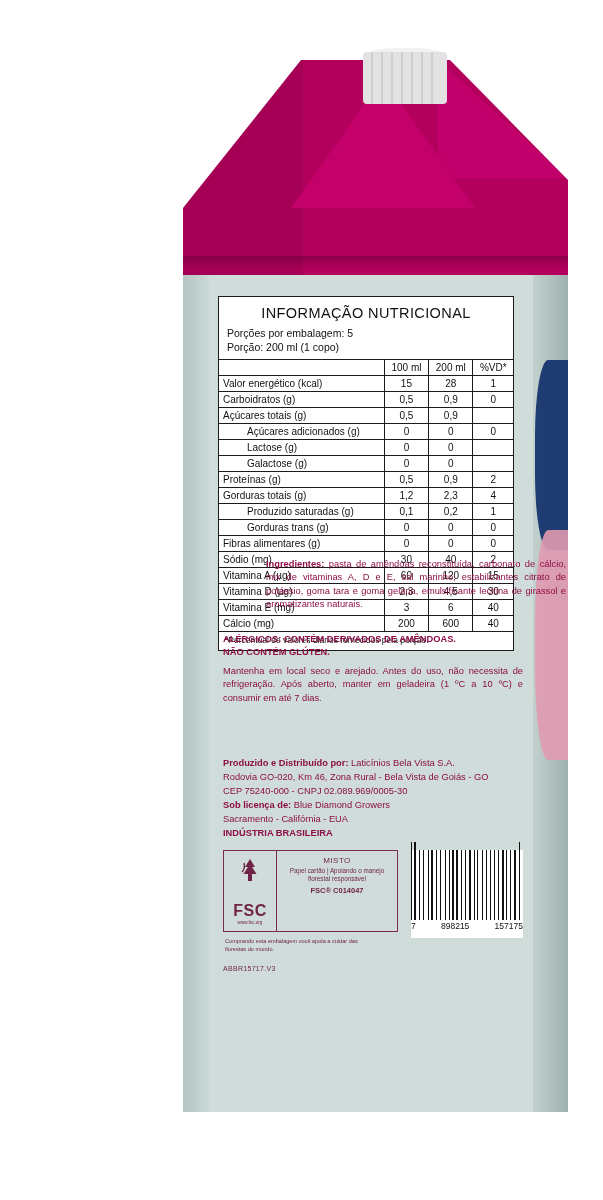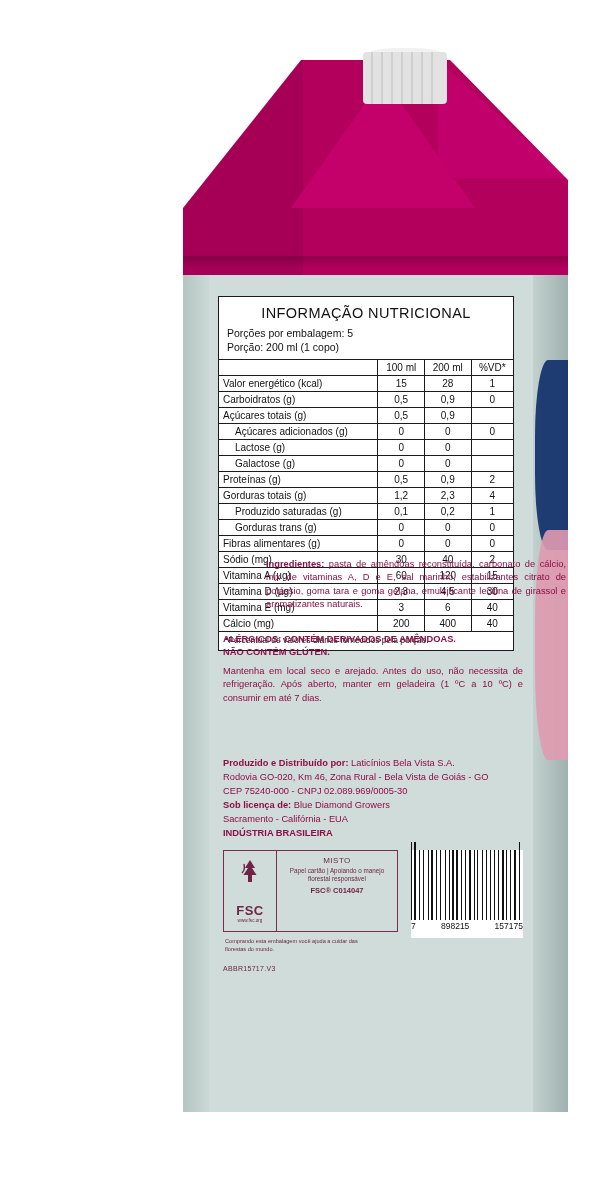--- a/index.html
+++ b/index.html
@@ -34,36 +34,36 @@
 
   
   #nutri{position:absolute;left:35px;top:236px;width:296px;background:#ffffff;border:1px solid #1b1b1b;box-sizing:border-box;padding:0;}
   #nutri .title{text-align:center;font-size:14.5px;letter-spacing:.4px;color:#111;padding:8px 0 5px;font-weight:400;}
   #nutri .sub{font-size:10.5px;color:#111;padding:0 8px;line-height:1.38;}
   #nutri table{border-collapse:collapse;width:100%;margin-top:4px;font-size:10px;color:#111;}
   #nutri th,#nutri td{border-top:1px solid #1b1b1b;padding:2px 4px;font-weight:400;text-align:center;}
   #nutri th.lbl,#nutri td.lbl{text-align:left;}
   #nutri .vline{border-left:1px solid #1b1b1b;}
   #nutri thead th{border-top:1px solid #1b1b1b;font-size:10px;}
-  #nutri .indent{padding-left:16px;}
+  #nutri .indent{padding-left:28px;}
   #nutri .foot{font-size:8.5px;color:#111;padding:3px 6px 5px;border-top:1px solid #1b1b1b;}
 
   
   .txtblock{position:absolute;left:40px;width:300px;color:#8d0e46;font-size:9.3px;line-height:1.45;text-align:justify;}
   .txtblock b{font-weight:700;}
   #ingredients{top:498px;margin-left:43px;}
   #allerg{top:573px;font-weight:700;line-height:1.4;}
   #storage{top:605px;}
   #producer{top:665px;line-height:1.5;margin-top:32px;}
 
   
   #fsc{position:absolute;left:40px;top:790px;width:175px;height:82px;border:1px solid #7a2b50;box-sizing:border-box;display:flex;}
   .fsc-left{width:52px;border-right:1px solid #7a2b50;display:flex;flex-direction:column;align-items:center;justify-content:center;color:#6f2447;}
   .fsc-tree{font-size:22px;line-height:20px;}
-  .fsc-mark{font-size:13px;font-weight:700;letter-spacing:.5px;margin-top:17px;}
+  .fsc-mark{font-size:16px;font-weight:700;letter-spacing:.5px;margin-top:17px;}
   .fsc-url{font-size:4.6px;}
   .fsc-right{flex:1;padding:5px 4px;color:#6f2447;text-align:center;}
   .fsc-r1{font-size:8px;letter-spacing:.5px;}
   .fsc-r2{font-size:6.3px;line-height:1.3;margin-top:2px;}
   .fsc-r3{font-size:7.5px;font-weight:700;margin-top:3px;}
   #fsc-note{position:absolute;left:42px;top:878px;width:150px;font-size:5.6px;color:#6f2447;line-height:1.35;}
   #code{position:absolute;left:40px;top:905px;font-size:7px;color:#6f2447;letter-spacing:.3px;}
 
   #barcode{position:absolute;left:228px;top:790px;width:112px;height:88px;background:#fff;}
   #barcode .bars{height:70px;display:flex;align-items:flex-end;}
@@ -201,21 +201,21 @@
           </tr>
           <tr>
             <td class="lbl">Vitamina E (mg)</td>
             <td class="vline">3</td>
             <td class="vline">6</td>
             <td class="vline">40</td>
           </tr>
           <tr>
             <td class="lbl">Cálcio (mg)</td>
             <td class="vline">200</td>
-            <td class="vline">400</td>
+            <td class="vline">600</td>
             <td class="vline">40</td>
           </tr>
         </tbody>
     </table>
     <div class="foot">*Percentual de valores diários fornecidos pela porção.</div>
   </div>
 
   <div class="txtblock" id="ingredients">
     <b>Ingredientes:</b><span> pasta de amêndoas reconstituída, carbonato de cálcio, mix de vitaminas A, D e E, sal marinho, estabilizantes citrato de potássio, goma tara e goma gelana, emulsificante lecitina de girassol e aromatizantes naturais.</span>
   </div>

